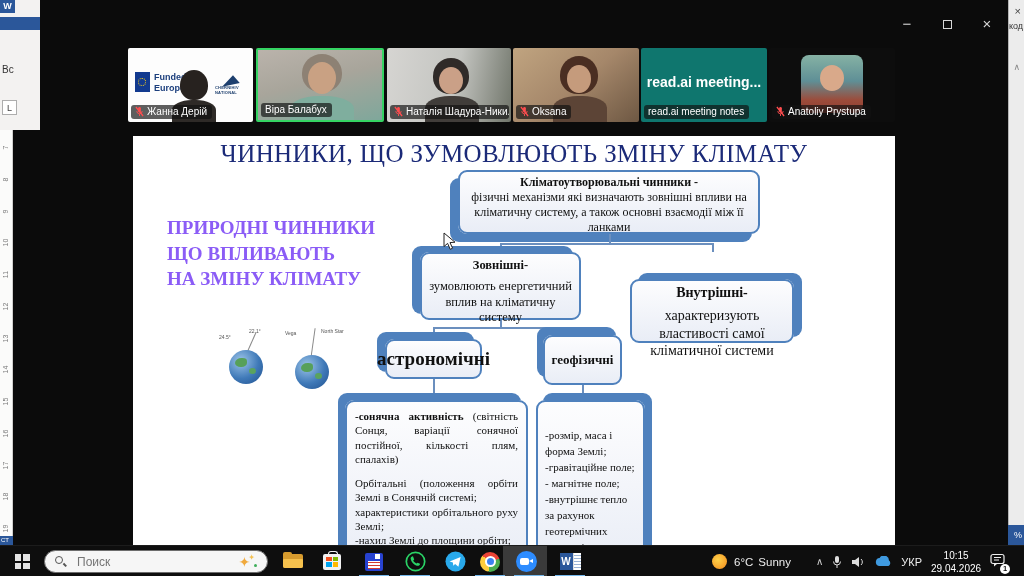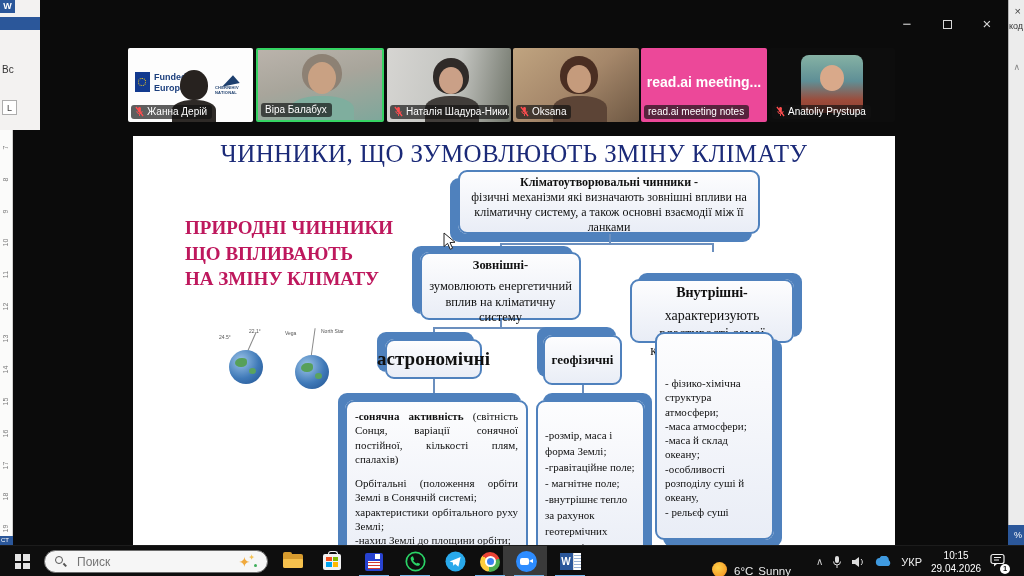--- a/index.html
+++ b/index.html
@@ -49,36 +49,36 @@
   .funded{position:absolute;left:26px;top:24px;font-size:9px;font-weight:bold;color:#1c3f7d;line-height:1.2;}
   .org-logo{position:absolute;right:8px;top:28px;width:30px;height:26px;}
   .org-bird{width:0;height:0;border-left:13px solid transparent;border-right:5px solid transparent;
     border-bottom:9px solid #1d3f6e;transform:rotate(-12deg);margin-left:6px;}
   .org-text{font-size:4px;color:#1d3f6e;font-weight:bold;letter-spacing:.2px;}
 
   .t2{left:256px;width:128px;background:linear-gradient(165deg,#bab3ab 0%,#a8a59b 45%,#7fa79b 100%);
      border:2.5px solid #35d463;}
   .t3{left:387px;width:124px;background:linear-gradient(100deg,#d6d5d2 0%,#c3c4c0 55%,#70756a 100%);}
   .t4{left:513px;width:126px;background:linear-gradient(140deg,#c0a480 0%,#a5876a 50%,#6e5843 100%);}
-  .t5{left:641px;width:126px;background:#ec4899;}
+  .t5{left:641px;width:126px;background:#0f766e;}
   .t6{left:769px;width:126px;background:#0d0d0d;}
   .readai-big{position:absolute;left:0;top:26px;width:100%;text-align:center;color:#fff;
     font-weight:bold;font-size:14px;}
   .avatar{position:absolute;left:32px;top:7px;width:62px;height:58px;border-radius:8px;overflow:hidden;
     background:linear-gradient(180deg,#86b2a4 0%,#5f8f96 45%,#9c4b3a 78%,#8f3d31 100%);}
   .avatar .face{left:19px;top:10px;width:24px;height:26px;background:#d9a98a;}
 
   .mic-muted{flex:0 0 auto;display:inline-block;}
 
   
   .slide{position:absolute;left:133px;top:136px;width:762px;height:409px;background:#fff;overflow:hidden;
     font-family:"Liberation Serif",serif;color:#101010;}
   .slide-title{position:absolute;left:0;top:4px;width:100%;text-align:center;font-size:25px;
     font-weight:normal;color:#1b2a78;letter-spacing:.4px;}
-  .left-heading{position:absolute;left:52px;top:79px;font-size:19px;font-weight:bold;color:#be185d;
+  .left-heading{position:absolute;left:34px;top:79px;font-size:19px;font-weight:bold;color:#8b5cf6;
     line-height:1.35;white-space:pre-line;}
   .pbox{position:absolute;border:2px solid #4f81bd;border-radius:9px;
     background:linear-gradient(180deg,#fdfdfe 0%,#e9edf6 100%);}
   .pbox .ttl{display:block;font-weight:bold;text-align:center;}
   .pbox .bdy{display:block;text-align:center;}
   .box-root{left:325px;top:34px;width:302px;height:64px;padding:3px 6px;font-size:12px;line-height:1.25;
     box-shadow:-8px 8px 0 #4f81bd;}
   .box-ext{left:287px;top:116px;width:161px;height:68px;padding:4px 6px;font-size:12.5px;
     box-shadow:-8px -6px 0 #4f81bd;}
   .box-int{left:497px;top:116px;width:164px;height:64px;padding:4px 6px;font-size:14px;
@@ -150,21 +150,21 @@
   .i-chrome::before{content:"";position:absolute;left:4.5px;top:4.5px;width:11px;height:11px;background:#fff;border-radius:50%;}
   .i-chrome::after{content:"";position:absolute;left:6.5px;top:6.5px;width:7px;height:7px;background:#3b82f0;border-radius:50%;}
   .i-word{display:flex;}
   .i-word .wpane{width:13px;height:17px;background:#2b579a;color:#fff;font-size:10px;font-weight:bold;
     display:flex;align-items:center;justify-content:center;}
   .i-word .page{width:8px;height:17px;background:#fff;
     background-image:repeating-linear-gradient(#fff 0 2px,#9ab3d6 2px 3px);border-left:1px solid #ddd;}
   .active-app{position:absolute;left:503px;top:0;width:44px;height:31px;background:#3a3a3a;}
   .run{position:absolute;top:29px;height:2px;background:#76b9ed;}
 
-  .weather{position:absolute;left:712px;top:0;height:31px;display:flex;align-items:flex-end;gap:7px;cursor:pointer;}
+  .weather{position:absolute;left:712px;top:0;height:31px;display:flex;align-items:center;gap:7px;cursor:pointer;}
   .sun{width:15px;height:15px;border-radius:50%;background:radial-gradient(circle at 40% 38%,#ffd24a,#f2891b);}
   .wtext{color:#ececec;font-size:11.5px;display:flex;gap:5px;}
   .tray{position:absolute;left:816px;top:0;height:31px;display:flex;align-items:center;gap:9px;}
   .chev{color:#cfcfcf;font-size:10px;}
   .lang{color:#eee;font-size:11px;}
   .clock{color:#fff;font-size:10px;line-height:1.3;text-align:center;}
   .notif{position:relative;}
   .badge{position:absolute;right:-5px;bottom:-3px;width:10px;height:10px;border-radius:50%;background:#fff;
     color:#111;font-size:7.5px;font-weight:bold;text-align:center;line-height:10px;}
 </style>
@@ -345,25 +345,20 @@
       <p><b>-сонячна активність</b><span> (світність Сонця, варіації сонячної постійної, кількості плям, спалахів)</span></p>
       <p>Орбітальні (положення орбіти Землі в Сонячній системі;
 характеристики орбітального руху Землі;
 -нахил Землі до площини орбіти;
 -швидкість обертання Землі</p>
     </div>
     <div class="pbox box-geodet">-розмір, маса і форма Землі;
 -гравітаційне поле;
 - магнітне поле;
 -внутрішнє тепло за рахунок геотермічних джерел і вулканізму</div>
-    <div class="pbox box-intdet">- фізико-хімічна структура атмосфери;
--маса атмосфери;
--маса й склад океану;
--особливості розподілу суші й океану,
-- рельєф суші</div>
 
     <span class="globe-lbl" style="left:86px;top:198px;">24.5°</span>
     <span class="globe-lbl" style="left:116px;top:192px;">22.1°</span>
     <span class="globe-lbl" style="left:152px;top:194px;">Vega</span>
     <span class="globe-lbl" style="left:188px;top:192px;">North Star</span>
     <div class="axis" style="left:112px;top:194px;transform:rotate(24deg);"></div>
     <div class="axis" style="left:178px;top:192px;transform:rotate(8deg);"></div>
     <div class="globe" style="left:96px;top:214px;">
         <i></i>
         <u></u>

